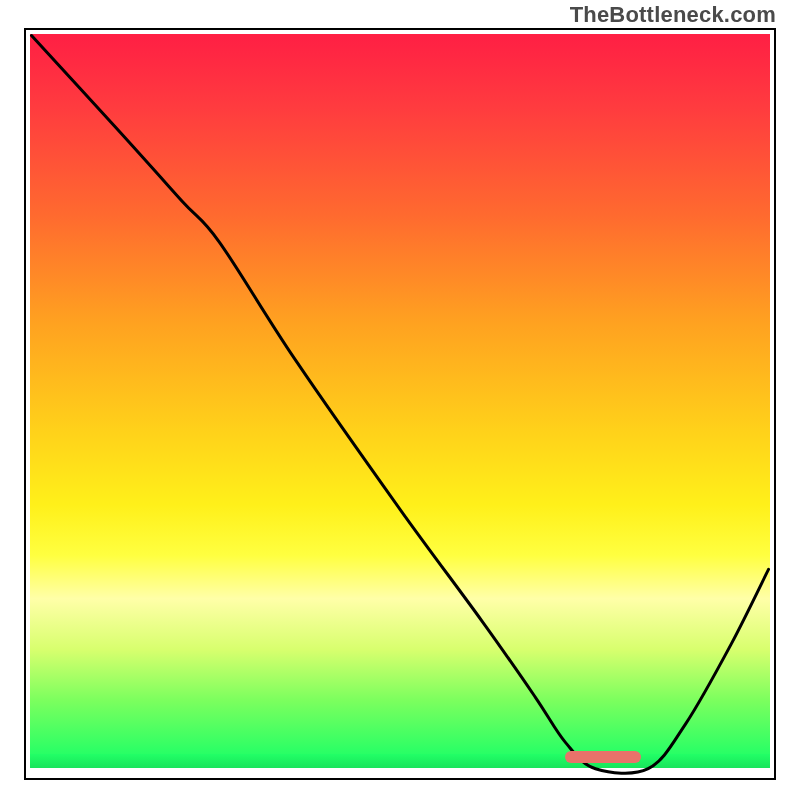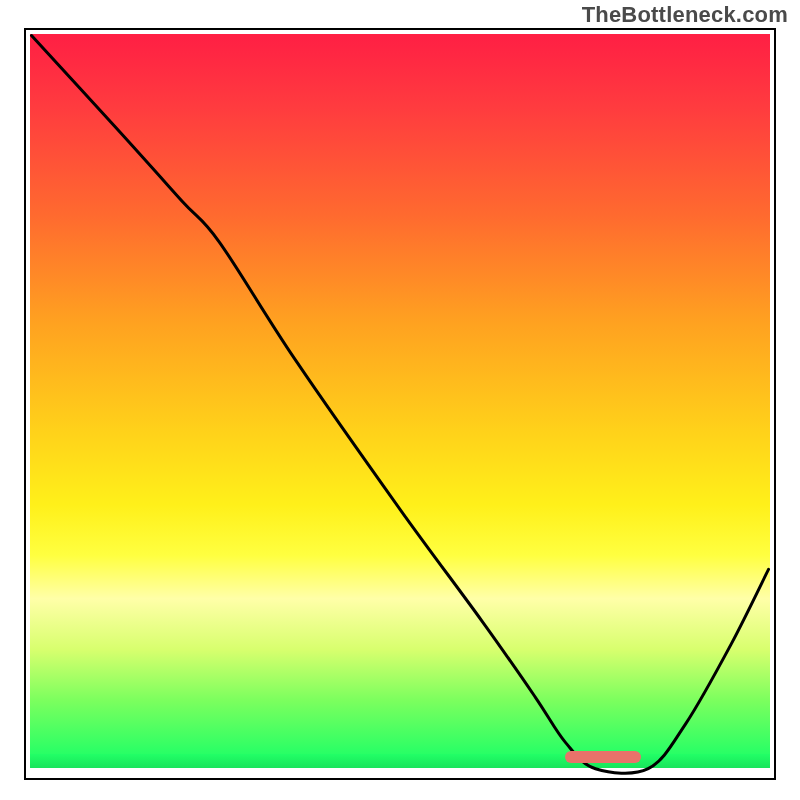--- a/index.html
+++ b/index.html
@@ -12,21 +12,21 @@
     font-family: Arial, Helvetica, sans-serif;
   }
   .container {
     position: relative;
     width: 800px;
     height: 800px;
   }
   .watermark {
     position: absolute;
     top: 2px;
-    right: 12px;
+    right: 24px;
     font-size: 22px;
     font-weight: 600;
     color: #4a4a4a;
     letter-spacing: 0.2px;
   }
   .plot-wrap {
     position: absolute;
     left: 24px;
     top: 28px;
     width: 752px;

